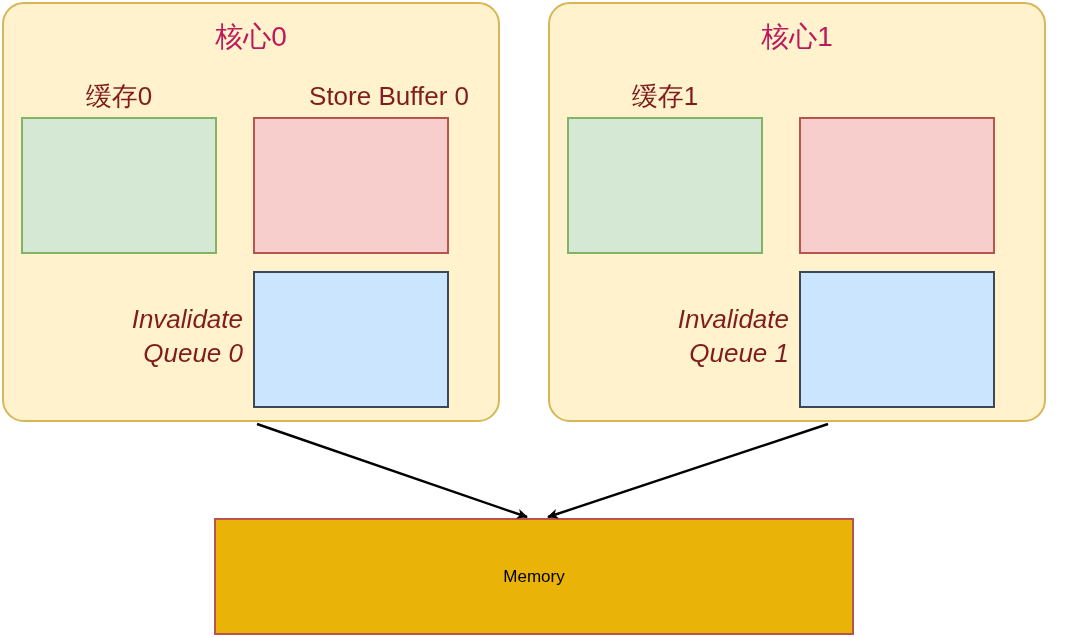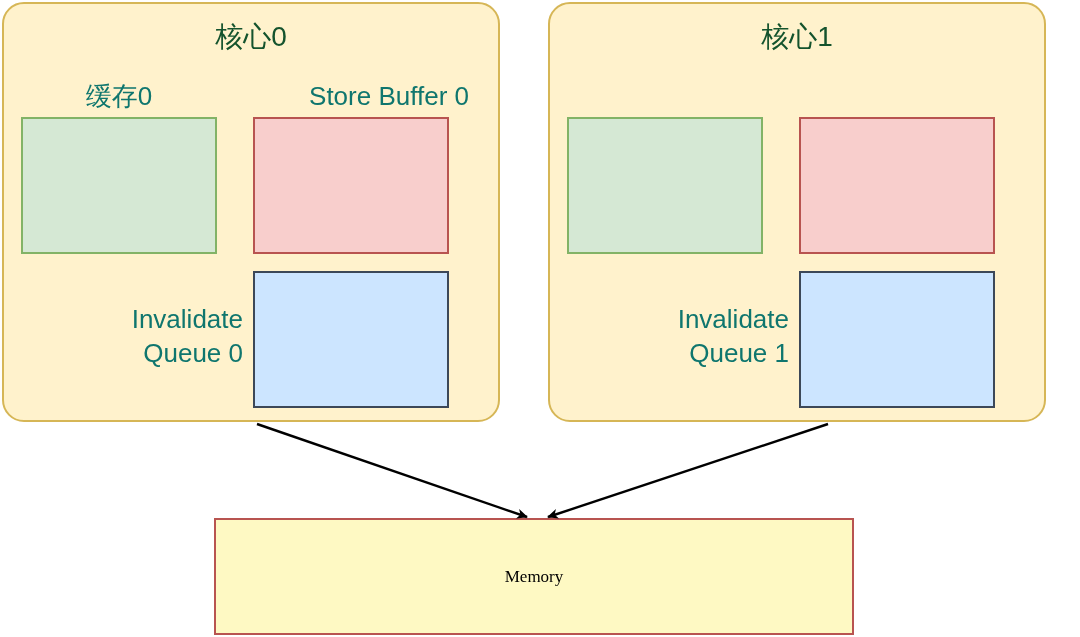--- a/index.html
+++ b/index.html
@@ -31,30 +31,30 @@
   #core-1 { left: 548px; top: 2px; width: 498px; height: 420px; }
 
   .core-title {
     position: absolute;
     left: 0;
     right: 0;
     top: 16px;
     text-align: center;
     font-size: 28px;
     line-height: 34px;
-    color: #14532d;
+    color: #be185d;
     white-space: nowrap;
   }
 
   
   .inner-label {
     position: absolute;
     font-size: 26px;
     line-height: 32px;
-    color: #0f766e;
+    color: #7f1d1d;
     white-space: nowrap;
   }
   .cache-label      { top: 76px; text-align: center; }
   .sb-label         { top: 76px; text-align: center; }
   .iq-label {
     text-align: right;
     top: 298px;
     line-height: 34px;
     white-space: pre-line;
   }
@@ -77,36 +77,35 @@
     border: 2px solid #3c4858;
   }
 
   
   .cache-box { left: 17px;  top: 113px; width: 196px; height: 137px; }
   .sb-box    { left: 249px; top: 113px; width: 196px; height: 137px; }
   .iq-box    { left: 249px; top: 267px; width: 196px; height: 137px; }
 
   .cache-label { left: 17px;  width: 196px; }
   .sb-label    { left: 229px; width: 236px; text-align: right; }
-  .iq-label    { left: 10px;  width: 229px; }
+  .iq-label    { left: 10px;  width: 229px; font-style: italic; }
 
   
   #memory-box {
     position: absolute;
     left: 214px;
     top: 518px;
     width: 640px;
     height: 117px;
-    background: #fef9c3;
+    background: #eab308;
     border: 2px solid #b85450;
     box-sizing: border-box;
     display: flex;
     align-items: center;
     justify-content: center;
-    font-family: Liberation Serif, serif;
   }
   #memory-label {
     font-size: 17px;
     line-height: 20px;
     color: #000000;
   }
 
   
   #arrow-layer {
     position: absolute;
@@ -132,20 +131,21 @@
     <div class="inner-box sb-box"></div>
 
     <div class="inner-label iq-label">Invalidate
 Queue 0</div>
     <div class="inner-box iq-box"></div>
   </div>
 
   <div class="core-box" id="core-1">
     <div class="core-title">核心1</div>
 
+    <div class="inner-label cache-label">缓存1</div>
     <div class="inner-box cache-box"></div>
 
     <div class="inner-box sb-box"></div>
 
     <div class="inner-label iq-label">Invalidate
 Queue 1</div>
     <div class="inner-box iq-box"></div>
   </div>
 
   <div id="memory-box">

